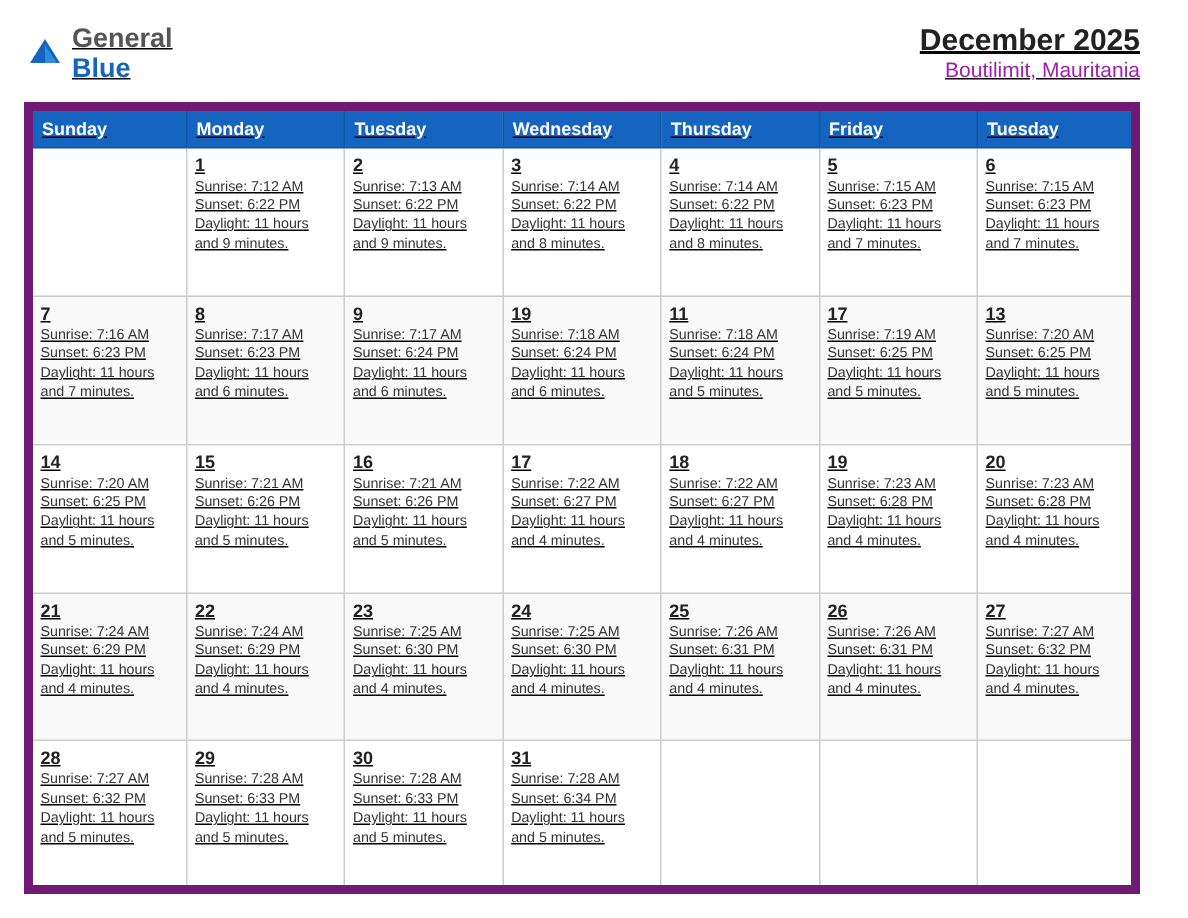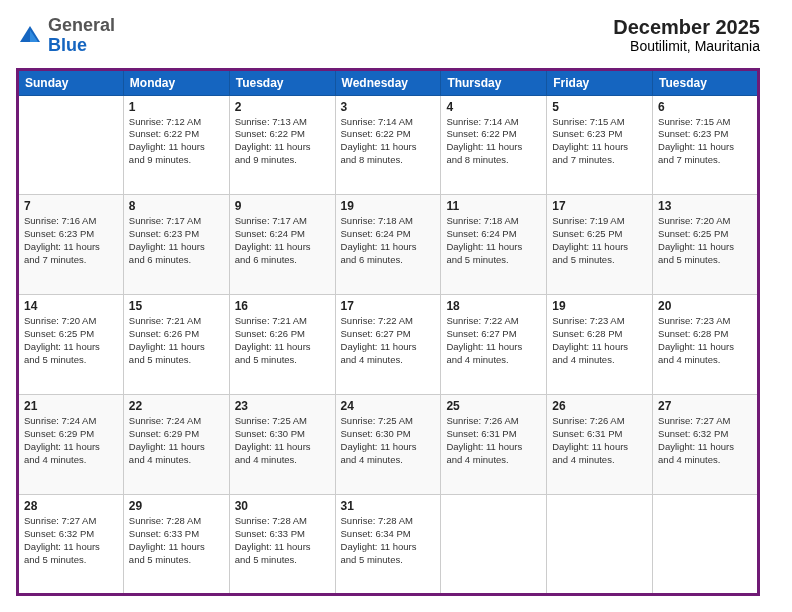--- a/index.html
+++ b/index.html
@@ -9,20 +9,21 @@
       background: #fff;
       font-family: Arial, sans-serif;
       font-size: 11px;
     }
     .page {
       width: 776px;
       height: 612px;
       padding: 16px;
       display: flex;
       flex-direction: column;
+      text-decoration: underline;
     }
     .header {
       display: flex;
       justify-content: space-between;
       align-items: flex-start;
       margin-bottom: 12px;
     }
     .logo {
       display: flex;
       align-items: center;
@@ -43,25 +44,25 @@
       text-align: right;
     }
     .month-title {
       font-size: 20px;
       font-weight: bold;
       color: #222;
       line-height: 1.1;
     }
     .location {
       font-size: 14px;
-      color: #000000;
+      color: #a21caf;
     }
     .calendar {
       flex: 1;
-      border: 3px solid #701a75;
+      border: 6px solid #701a75;
       border-collapse: collapse;
       width: 100%;
       table-layout: fixed;
     }
     .calendar th {
       background: #1565c0;
       color: #fff;
       text-align: left;
       padding: 5px 6px;
       font-size: 12px;

